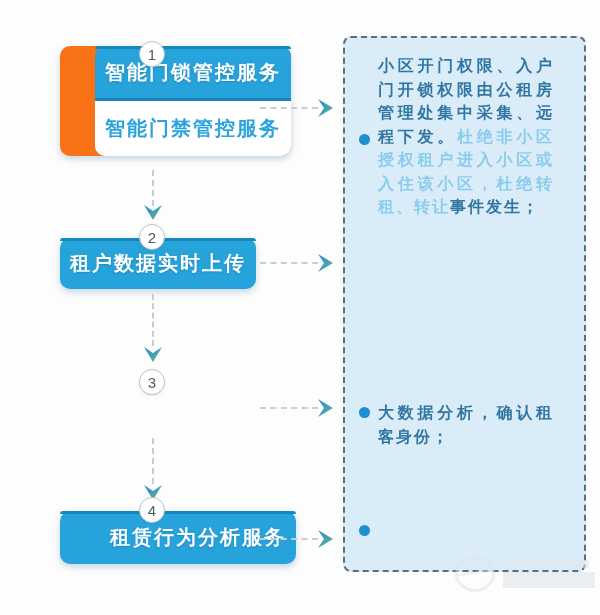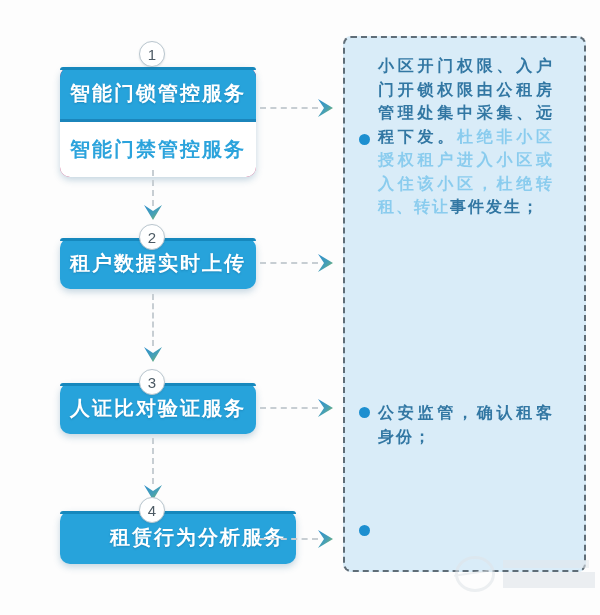--- a/index.html
+++ b/index.html
@@ -15,21 +15,21 @@
     background:#27a3db;
     box-shadow:0 3px 7px rgba(50,110,150,.28);
   }
   .card-top-stripe{position:absolute;top:0;left:0;right:0;height:3px;background:#1688bd;border-radius:10px 10px 0 0;}
   .card-label{
     display:flex;align-items:center;justify-content:center;height:100%;
     color:#ffffff;font-weight:bold;font-size:20px;letter-spacing:2px;
     text-shadow:0 1px 2px rgba(0,70,110,.28);white-space:nowrap;
   }
   
-  .card1{top:67px;height:110px;background:#be185d;}
+  .card1{top:46px;height:110px;background:#f97316;padding-left:35px;}
   .card1 .row-blue{height:55px;background:#27a3db;border-radius:10px 10px 0 0;border-bottom:3px solid #1b85bb;box-sizing:border-box;position:relative;}
   .card1 .row-white{height:55px;background:#ffffff;border-radius:0 0 10px 10px;}
   .card1 .row-white .card-label{color:#2ba3dc;text-shadow:none;}
   .card2{top:238px;height:51px;}
   .card3{top:383px;height:51px;}
   .card4{top:511px;height:53px;padding-left:40px;}
 
   
   .num-circle{
     position:absolute;left:139px;width:26px;height:26px;border-radius:50%;
@@ -105,24 +105,20 @@
     </div>
   </div>
   <div class="num-circle nc1">1</div>
 
   <div class="card card2">
     <span class="card-top-stripe"></span>
     <div class="card-label">租户数据实时上传</div>
   </div>
   <div class="num-circle nc2">2</div>
 
-  <div class="card card3">
-    <span class="card-top-stripe"></span>
-    <div class="card-label">人证比对验证服务</div>
-  </div>
   <div class="num-circle nc3">3</div>
 
   <div class="card card4">
     <span class="card-top-stripe"></span>
     <div class="card-label">租赁行为分析服务</div>
   </div>
   <div class="num-circle nc4">4</div>
 
   <div class="vline vl1"></div>
   <svg class="vchev vc1" viewBox="0 0 18 15">
@@ -154,21 +150,21 @@
       <path d="M0 0 L6 9 L0 18 L15 9 Z" fill="url(#gradA)"></path>
     </svg>
 
   <div class="panel">
     <div class="bullet b1">
       <span class="bullet-dot"></span>
       <span class="bullet-text"><span class="seg-dark">小区开门权限、入户门开锁权限由公租房管理处集中采集、远程下发。</span><span class="seg-light">杜绝非小区授权租户进入小区或入住该小区，杜绝转租、转让</span><span class="seg-dark">事件发生；</span></span>
     </div>
     <div class="bullet b3">
       <span class="bullet-dot"></span>
-      <span class="bullet-text"><span class="seg-dark">公安监管，确认租客身份；</span></span>
+      <span class="bullet-text"><span class="seg-dark">大数据分析，确认租客身份；</span></span>
     </div>
     <div class="bullet b4">
       <span class="bullet-dot"></span>
     </div>
   </div>
 
   <div class="watermark">
     <div class="wm-circle"></div>
     <div class="wm-lines">
       <div class="wm-line-sm"></div>

